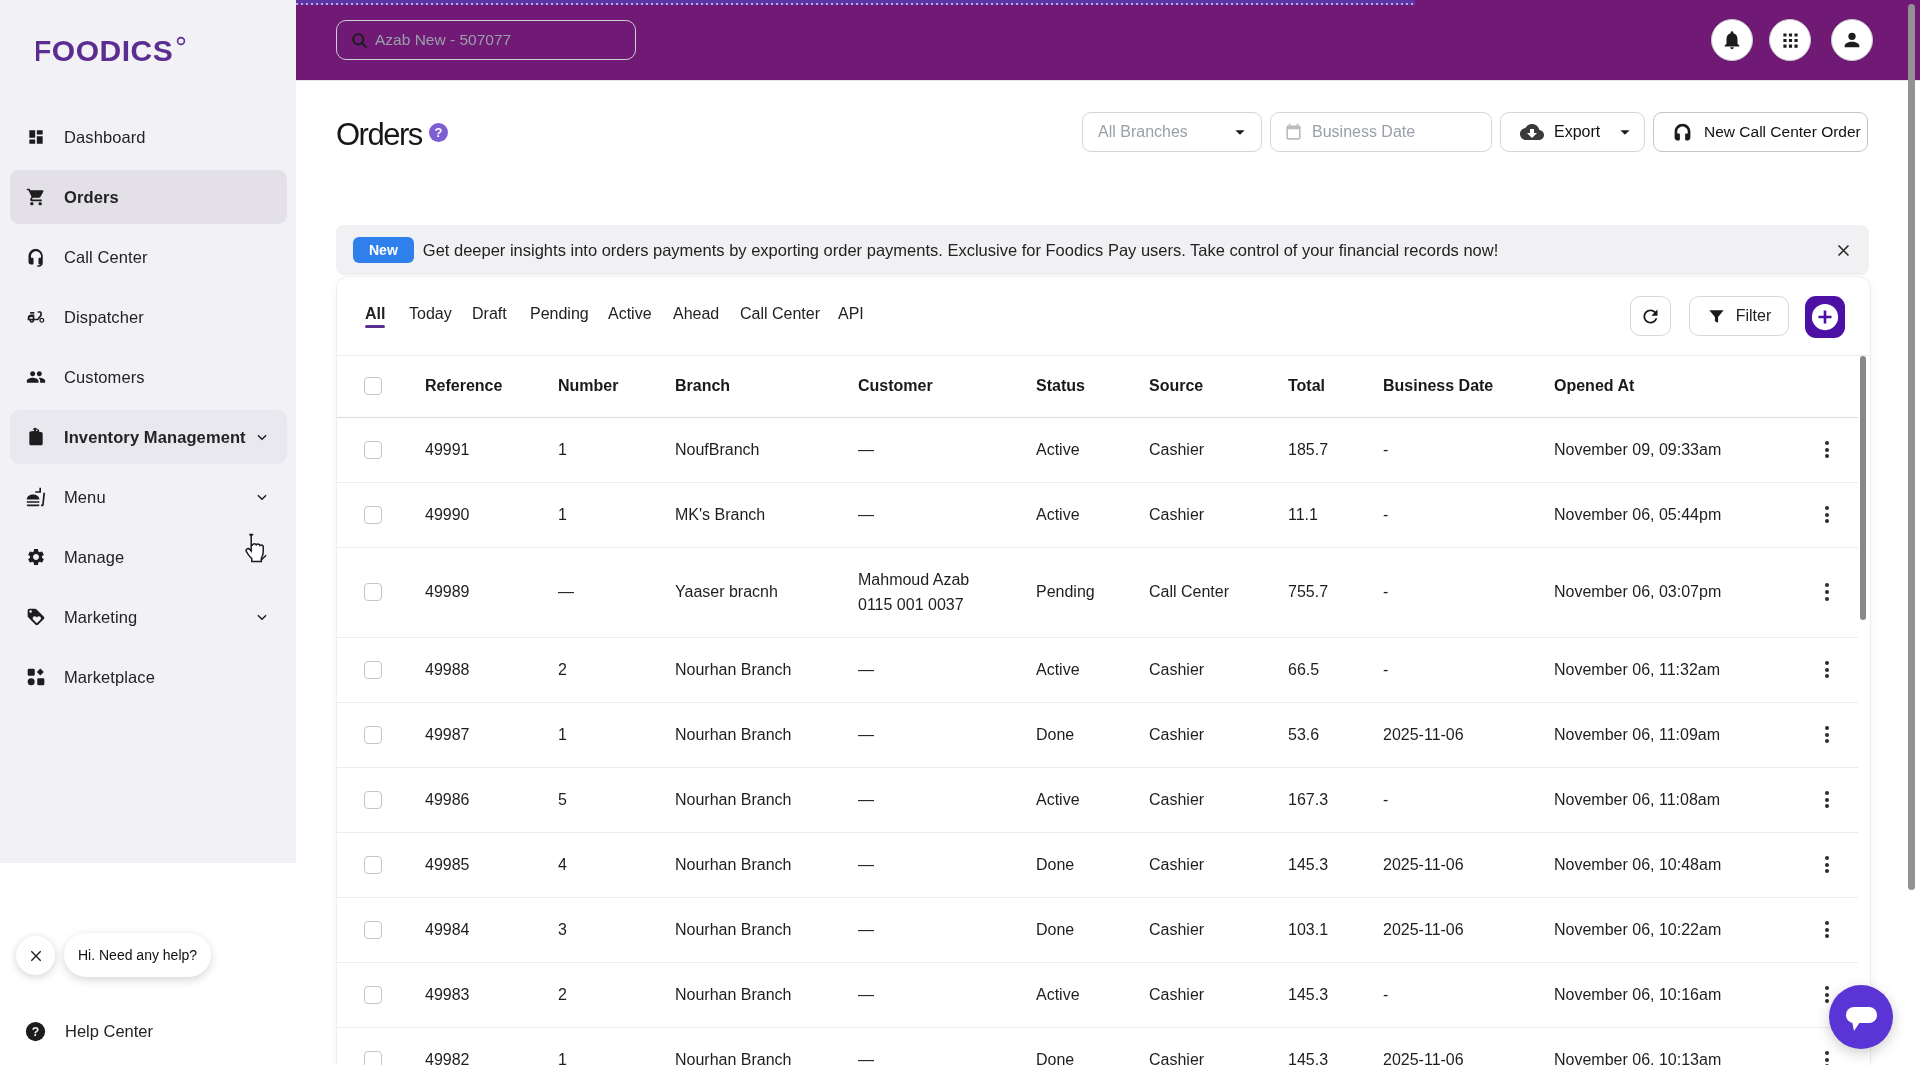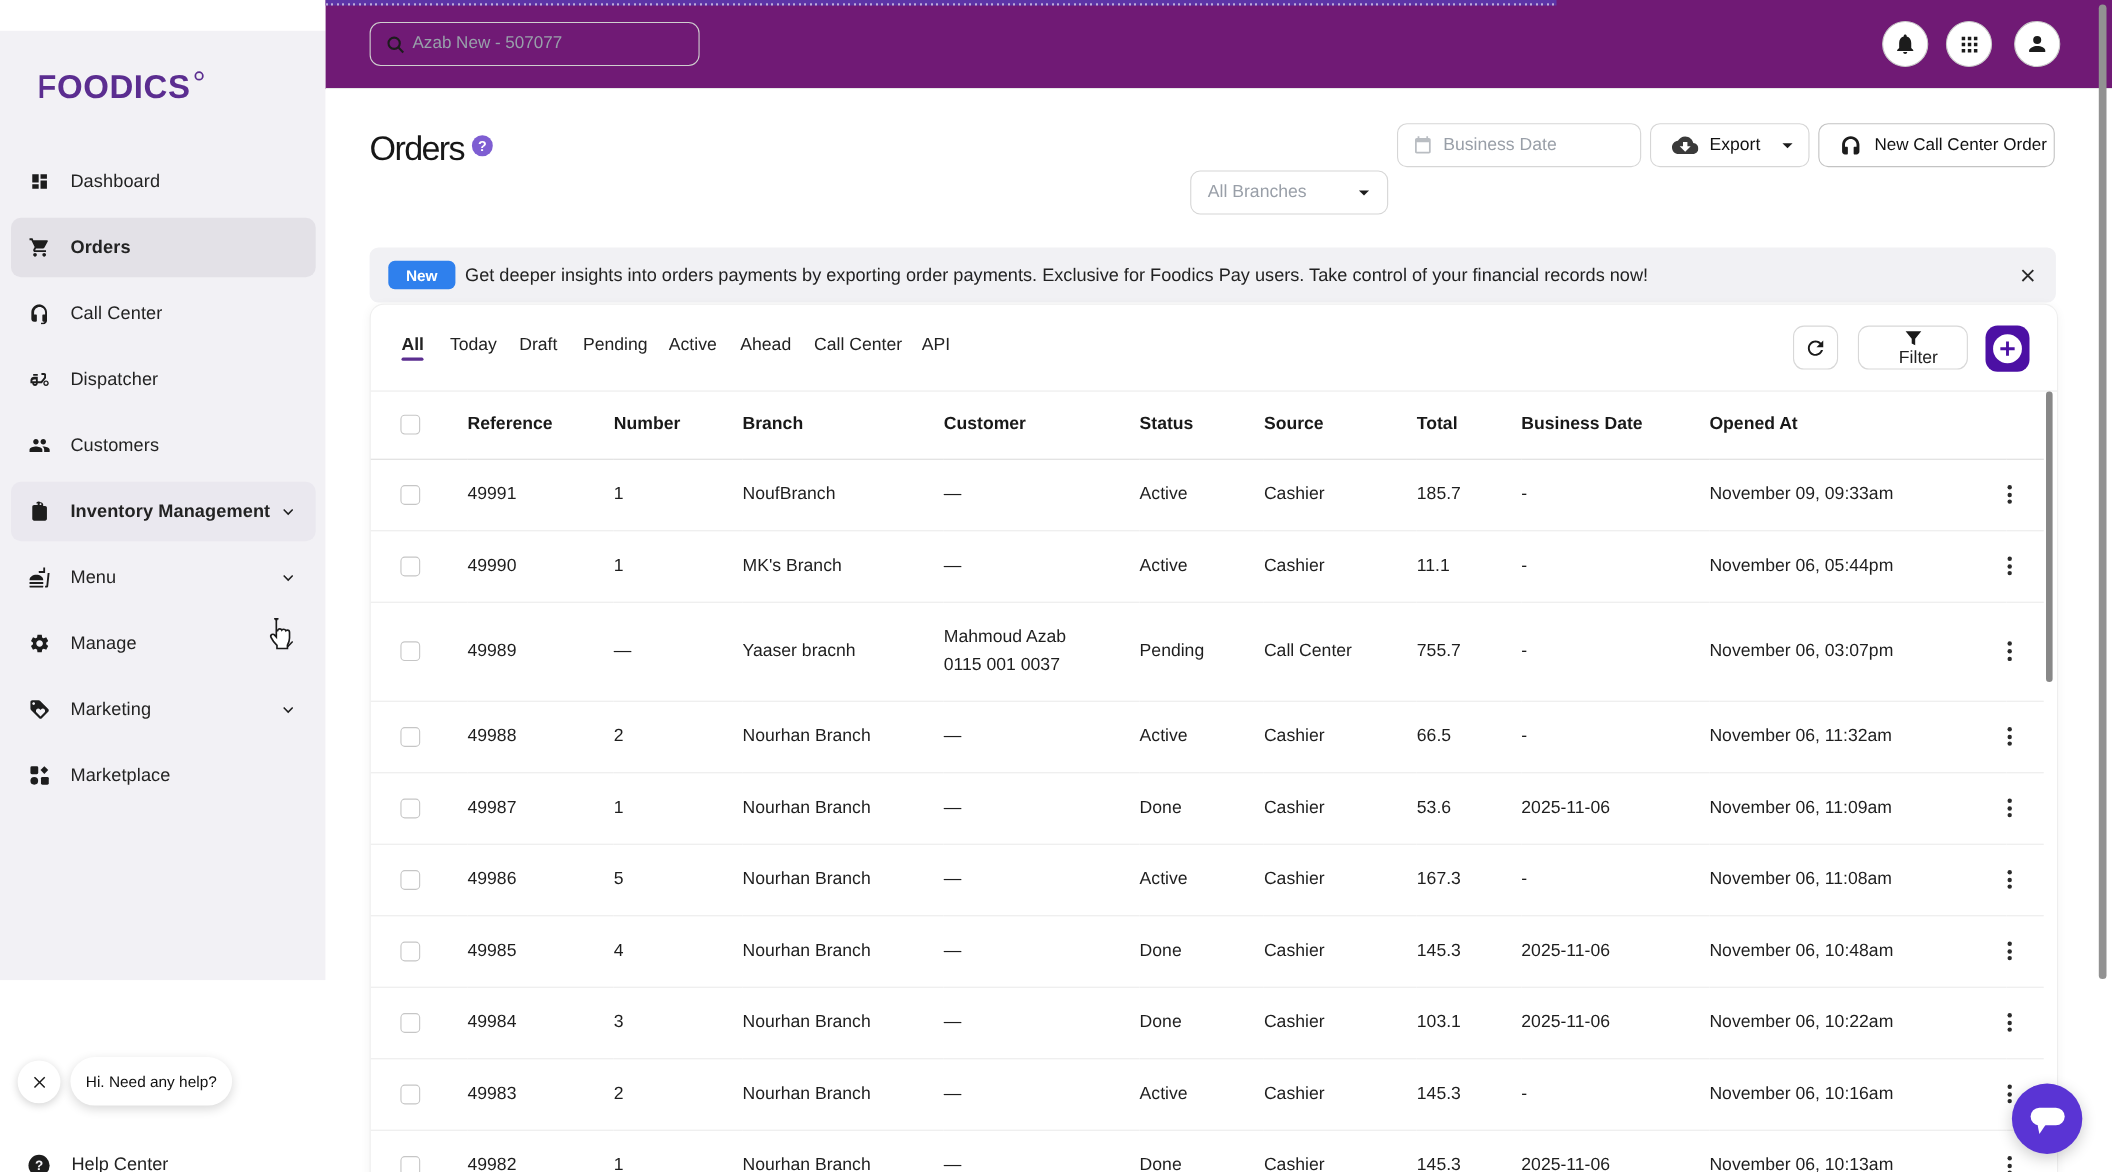--- a/index.html
+++ b/index.html
@@ -1,20 +1,20 @@
 <!DOCTYPE html>
 <html><head>
 <meta charset="utf-8">
 <style>
 * { margin:0; padding:0; box-sizing:border-box; }
 html,body { width:1920px; height:1065px; overflow:hidden; background:#fff;
   font-family:"Liberation Sans", sans-serif; color:#1e1e1e; }
 
 
-#sidebar { position:absolute; left:0; top:0; width:296px; height:863px; background:#f2f1f5;margin-top:28px; }
+#sidebar { position:absolute; left:0; top:0; width:296px; height:863px; background:#f2f1f5; }
 #logo { position:absolute; left:36px; top:34px; }
 .nav { position:absolute; left:0; top:107px; width:296px; }
 .nav-item { position:relative; height:60px; display:flex; align-items:center; }
 .nav-item .hl { position:absolute; left:10px; right:9px; top:3px; bottom:3px; border-radius:9px; }
 .nav-item.sel .hl { background:#e3e1e7; }
 .nav-item.hov .hl { background:#eae8ef; }
 .nav-icon { position:absolute; left:26px; width:20px; height:20px; }
 .nav-label { position:absolute; left:64px; font-size:16.5px; color:#232323; letter-spacing:.1px; }
 .nav-item.sel .nav-label, .nav-item.hov .nav-label { font-weight:700; }
 .chev { position:absolute; right:27px; width:14px; height:14px; }
@@ -45,21 +45,21 @@
 #banner .btext { margin-left:9px; font-size:16.5px; color:#222; }
 
 
 #card { position:absolute; left:41px; top:196px; width:1533px; height:900px; background:#fff;
   border-radius:12px; box-shadow:0 0 0 1px rgba(0,0,0,0.045), 0 2px 10px rgba(0,0,0,0.06); }
 #tabsrow { position:absolute; left:0; top:0; right:0; height:79px; border-bottom:1px solid #ececec; }
 .tab { position:absolute; top:28px; font-size:16px; color:#222; }
 .tab.sel { font-weight:700; }
 .tab.sel:after { content:""; position:absolute; left:0; right:0; bottom:-5px; height:3px; background:#5b2e90; border-radius:2px; }
 
-.sqbtn { position:absolute; top:19px; height:40px; border:1px solid #d8d8d8; border-radius:10px; background:#fff; display:flex; align-items:center; justify-content:center;flex-direction:column; }
+.sqbtn { position:absolute; top:19px; height:40px; border:1px solid #d8d8d8; border-radius:10px; background:#fff; display:flex; align-items:center; justify-content:center; }
 #plusbtn { position:absolute; left:1468px; top:19px; width:40px; height:42px; background:#4c10a4; border-radius:11px; display:flex; align-items:center; justify-content:center; }
 
 
 table { position:absolute; left:0; top:79px; width:1521px; border-collapse:collapse; table-layout:fixed; }
 th { text-align:left; font-size:16px; font-weight:700; color:#191919; height:61px; border-bottom:1px solid #dcdcdc; }
 td { font-size:16px; color:#1e1e1e; height:65px; border-bottom:1px solid #ececec; }
 tr.tall td { height:90px; }
 .cb { width:18px; height:18px; border:1.5px solid #c6c6c6; border-radius:4px; background:#fff; }
 .dots { width:4px; height:4px; border-radius:50%; background:#2b2b2b; margin:2.6px 0 2.6px 1px; }
 
@@ -219,21 +219,21 @@
         <circle cx="12" cy="8" r="4"></circle>
         <path d="M12 14c-4 0-8 2-8 4.5V20h16v-1.5c0-2.5-4-4.5-8-4.5z"></path>
       </svg>
   </div>
 </div>
 <div id="progress"></div>
 <div id="main">
   <h1>Orders</h1>
   <div id="help-q">?</div>
 
-  <div class="ctrl" style="left:786px;width:180px;padding-left:15px;justify-content:space-between;margin-top:43px;">
+  <div class="ctrl" style="left:786px;width:180px;padding-left:15px;justify-content:space-between;">
     <span class="ph">All Branches</span>
     <svg width="22" height="22" viewBox="0 0 24 24" fill="#1c1c1c" style="margin-right:10px">
         <path d="M7 10l5 5 5-5z"></path>
       </svg>
   </div>
   <div class="ctrl" style="left:974px;width:222px;padding-left:13px;">
     <svg width="19" height="19" viewBox="0 0 24 24" fill="#b9bdc2">
         <path d="M19 3h-1V1h-2v2H8V1H6v2H5c-1.11 0-1.99.9-1.99 2L3 19c0 1.1.89 2 2 2h14c1.1 0 2-.9 2-2V5c0-1.1-.9-2-2-2zm0 16H5V8h14v11z"></path>
       </svg>
     <span class="ph" style="margin-left:9px">Business Date</span>

